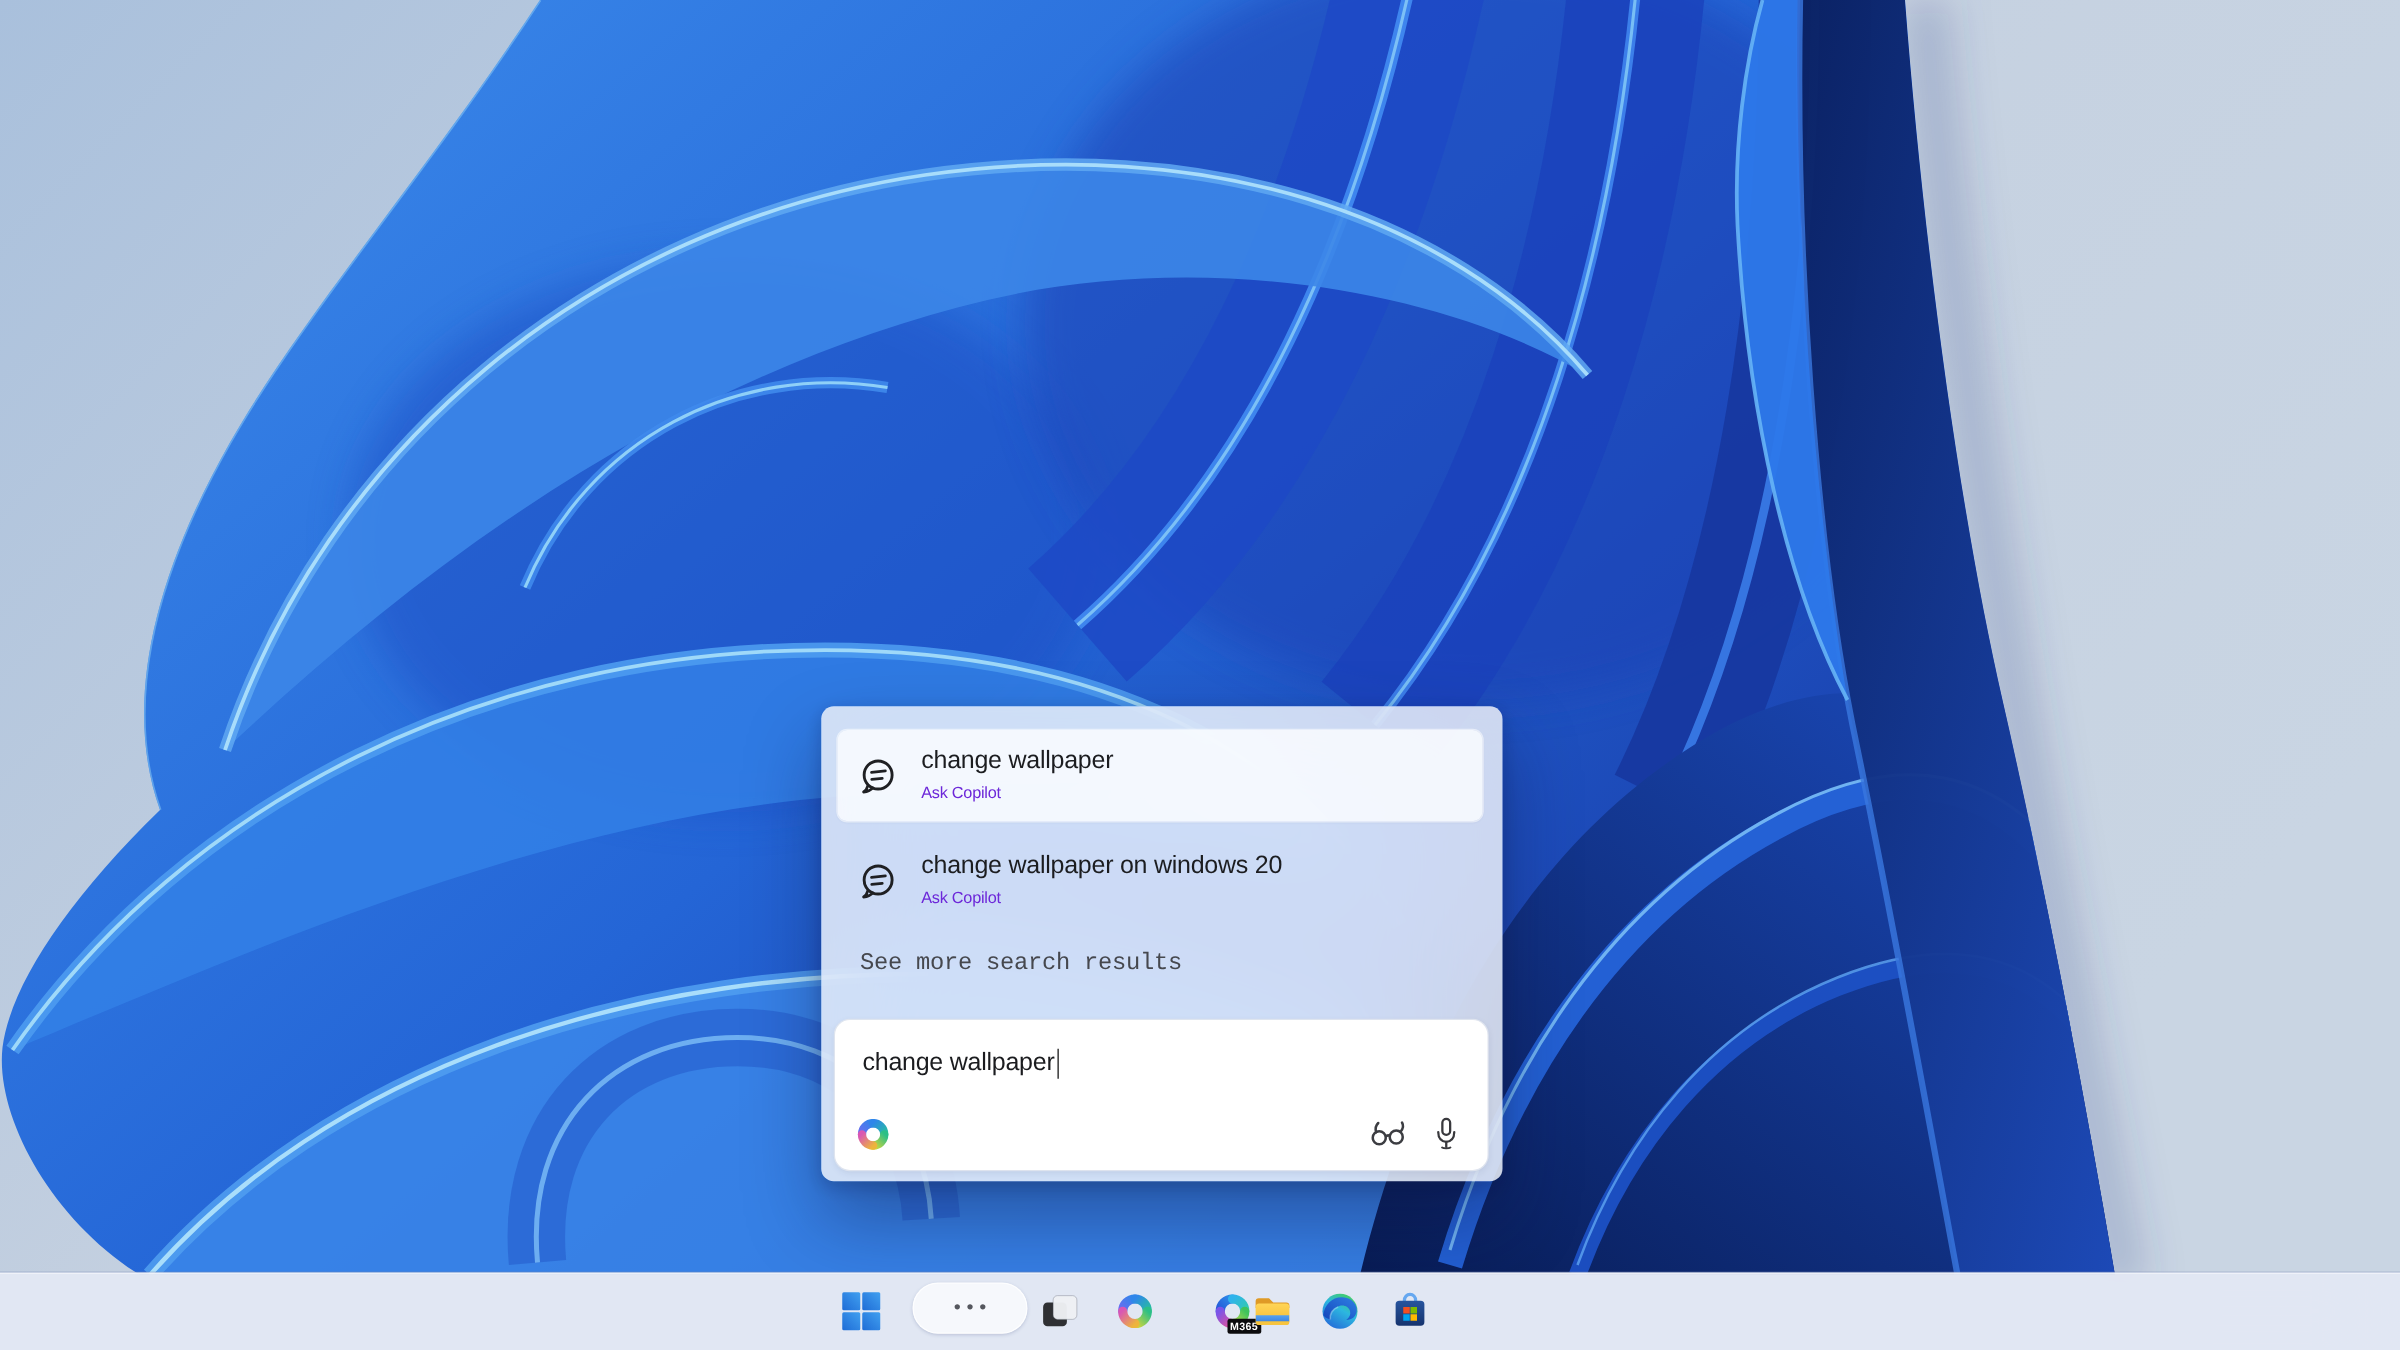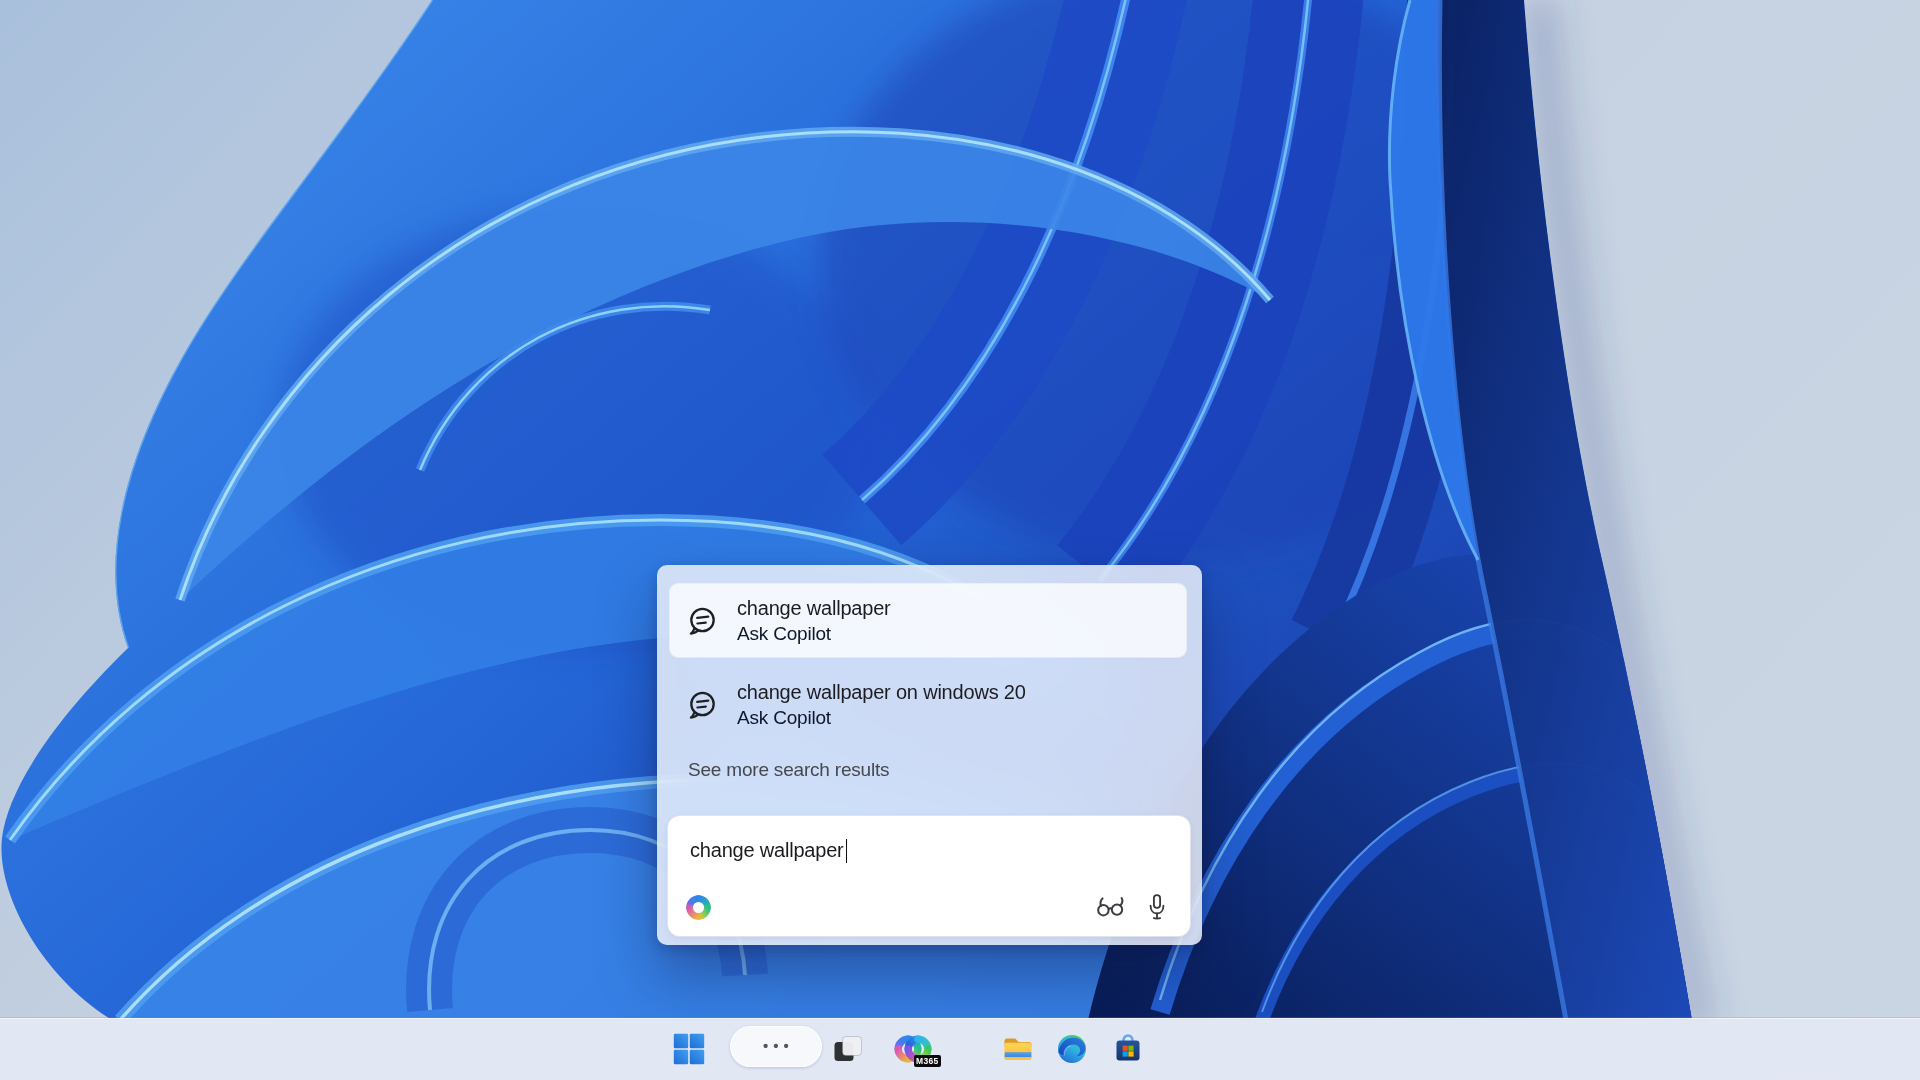--- a/index.html
+++ b/index.html
@@ -24,24 +24,24 @@
   }
   .suggestion-row.selected {
     top:19px;
     background:rgba(255,255,255,0.78);
     box-shadow: 0 0 0 1px rgba(255,255,255,0.55), 0 1px 2px rgba(30,40,80,0.05);
   }
   .suggestion-row.plain { top:103px; background:transparent; }
   .suggestion-icon { width:36px; height:36px; margin-left:15px; flex:0 0 auto; }
   .suggestion-text { margin-left:16px; display:flex; flex-direction:column; justify-content:center; }
   .suggestion-title { font-size:20px; line-height:25px; color:#1c1d20; letter-spacing:-0.2px; }
-  .suggestion-sub { font-size:19px; line-height:25px; color:#0f172a; letter-spacing:-0.2px; }
+  .suggestion-sub { font-size:13px; line-height:25px; color:#6d28d9; letter-spacing:-0.2px; }
   .see-more {
     position:absolute; left:31px; top:194px; font-size:19px; color:#46484e;
-    letter-spacing:-0.2px; cursor:default;
+    letter-spacing:-0.2px; cursor:default;font-family:Liberation Mono, monospace;
   }
 
   .input-card {
     position:absolute; left:11px; top:251px; width:522px; height:120px;
     background:#ffffff; border-radius:12px;
     box-shadow: 0 0 0 1px rgba(225,229,238,0.9), 0 2px 6px rgba(25,35,80,0.10);
   }
   .query-line { position:absolute; left:22px; top:21px; height:27px; display:flex; align-items:center; }
   .query-text { font-size:20px; color:#1b1c1f; letter-spacing:-0.2px; white-space:pre; }
   .caret { display:inline-block; width:1.6px; height:24px; background:#111; margin-left:2px;
@@ -66,21 +66,21 @@
   .tb-pill {
     left:730px; top:8px; width:92px; height:41px; border-radius:21px;
     background:#f6f8fc;
     box-shadow: 0 1px 3px rgba(45,65,120,0.22), inset 0 0 0 1px rgba(255,255,255,0.8);
     display:flex; align-items:center; justify-content:center;
   }
   .pill-dots { font-size:15px; letter-spacing:5px; text-indent:5px; color:#55575e; font-weight:bold;
                line-height:1; transform:translateY(-1px); }
   .tb-taskview{ left:833px;  top:16px; width:30px; height:30px; }
   .tb-copilot { left:892px;  top:15px; width:32px; height:32px; }
-  .tb-m365    { left:902px;  top:15px; width:36px; height:32px; }
+  .tb-m365    { left:970px;  top:15px; width:36px; height:32px; }
   .tb-folder  { left:1002px; top:15px; width:32px; height:31px; }
   .tb-edge    { left:1057px; top:16px; width:30px; height:30px; }
   .tb-store   { left:1112px; top:15px; width:32px; height:31px; }
   .m365-wrap { position:relative; width:100%; height:100%; }
   .m365-badge {
     position:absolute; right:-3px; bottom:-2px; background:#0b0b0d; color:#fff;
     font-size:8.5px; font-weight:bold; letter-spacing:0.3px; line-height:1;
     padding:2px 2.5px; border-radius:2px;
   }
 </style>

